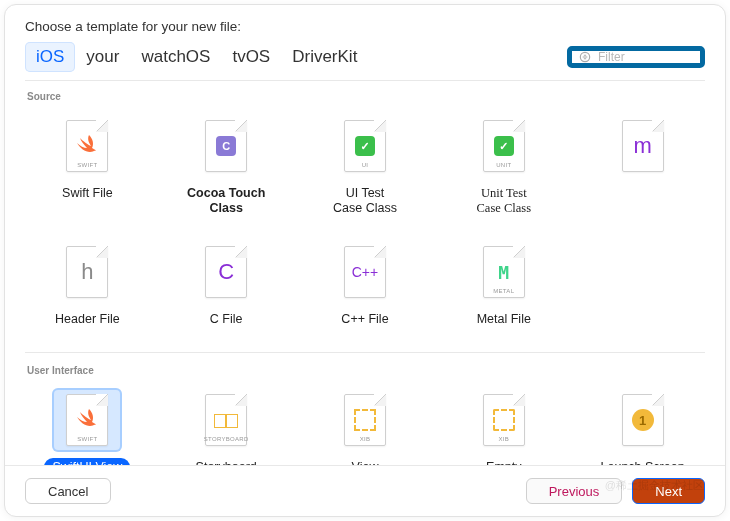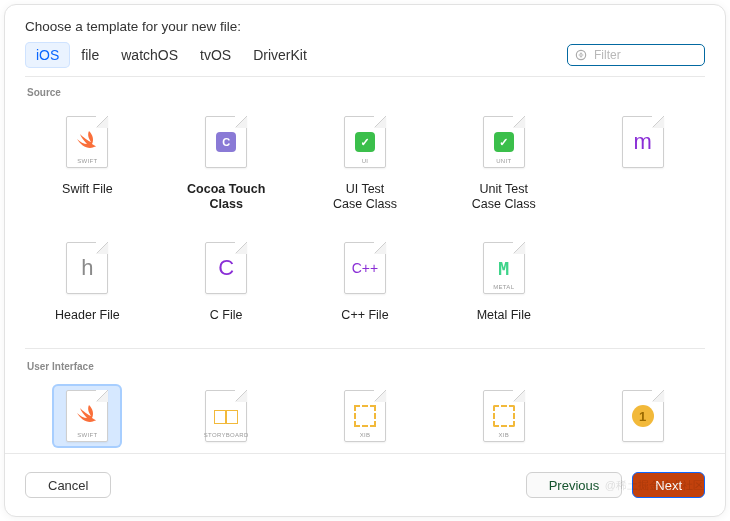--- a/index.html
+++ b/index.html
@@ -30,34 +30,34 @@
   .tabbar {
     display: flex;
     align-items: center;
     padding: 0 20px;
     gap: 0;
     position: relative;
   }
   .tab {
     padding: 5px 11px;
     border-radius: 5px;
-    font-size: 14px;
+    font-size: 17px;
     color: #333;
     cursor: pointer;
   }
   .tab.active {
     background: #eaf3ff;
     color: #0a66ff;
     box-shadow: inset 0 0 0 1px #cfe3ff;
   }
   .filter-wrap {
     margin-left: auto;
     display: flex;
     align-items: center;
-    border: 1px solid #0369a1;
+    border: 5px solid #0369a1;
     border-radius: 5px;
     height: 22px;
     width: 138px;
     padding: 0 6px;
     color: #999;
     background: #fff;
   }
   .filter-wrap input {
     border: none;
     outline: none;
@@ -189,42 +189,42 @@
   }
   .storyboard-g::before { left:0; top:4px; }
   .storyboard-g::after  { right:0; top:4px; }
   .metal-g {
     font-size: 18px; font-weight: 700; color:#3fd48a;
     font-family: ui-monospace, monospace;
   }
   .divider-row { height: 1px; background:#e8e8e8; margin: 4px 6px 2px; }
   .footer {
     border-top: 1px solid #e8e8e8;
-    padding: 18px 20px;
+    padding: 12px 20px;
     display: flex;
     align-items: center;
     gap: 10px;
   }
   .btn {
     height: 26px;
     padding: 0 22px;
     border-radius: 6px;
     border: 1px solid #d0d0d0;
     background: #fff;
     font-size: 13px;
     color: #333;
     cursor: pointer;
   }
   .btn.primary {
     background: #c2410c;
     border-color: #0a66ff;
     color: #fff;
   }
   .btn[disabled] {
-    color: #14532d;
+    color: #be185d;
     background: #fafafa;
     cursor: default;
     border-radius: 6px;
   }
   .spacer { flex: 1; }
   .watermark {
     position: absolute;
     right: 26px; bottom: 28px;
     font-size: 11px;
     color: rgba(0,0,0,.12);
@@ -236,21 +236,21 @@
 
 <div class="sheet">
 
   <div class="header">
     <div class="title">Choose a template for your new file:</div>
   </div>
 
   <div class="tabbar" id="tabbar">
 
     <div class="tab active">iOS</div>
-      <div class="tab">file</div>
+      <div class="tab">your</div>
       <div class="tab">watchOS</div>
       <div class="tab">tvOS</div>
       <div class="tab">DriverKit</div>
       <div class="filter-wrap">
       <svg class="filter-icon" viewBox="0 0 24 24" fill="none" stroke="#aaa" stroke-width="2">
         <circle cx="12" cy="12" r="8"></circle>
           <path d="M8 12h8M10 9h4M10 15h4"></path>
       </svg>
       <input placeholder="Filter" style="">
     </div>
@@ -295,21 +295,21 @@
 Case Class</div>
         </div>
         <div class="tpl">
           <div class="tpl-iconwrap">
             <div class="file">
               <div class="ear"></div>
               <div class="tag">UNIT</div>
               <div class="sq" style="background: rgb(59, 191, 75);">✓</div>
             </div>
           </div>
-          <div class="tpl-name" style="white-space: pre-line;">Unit Test
+          <div class="tpl-name" style="white-space: pre-line; font-family: Liberation Serif, serif;">Unit Test
 Case Class</div>
         </div>
         <div class="tpl">
           <div class="tpl-iconwrap">
             <div class="file">
               <div class="ear"></div>
               <div class="tag"></div>
               <div class="glyph" style="color: rgb(138, 46, 214);">m</div>
             </div>
           </div>

